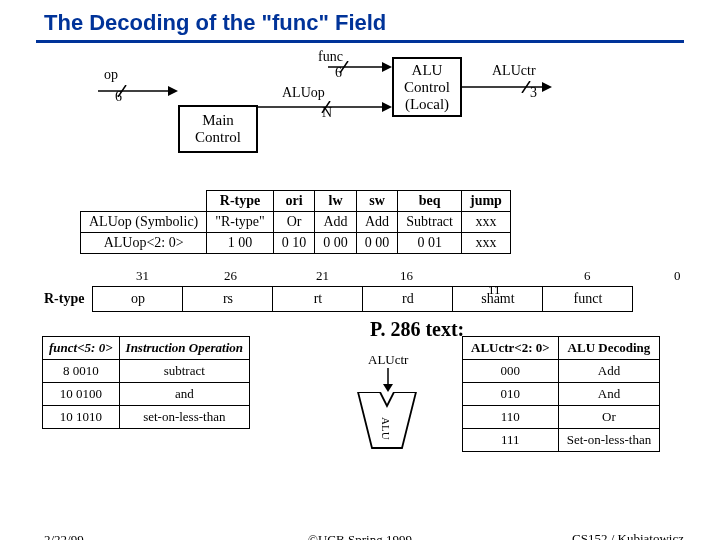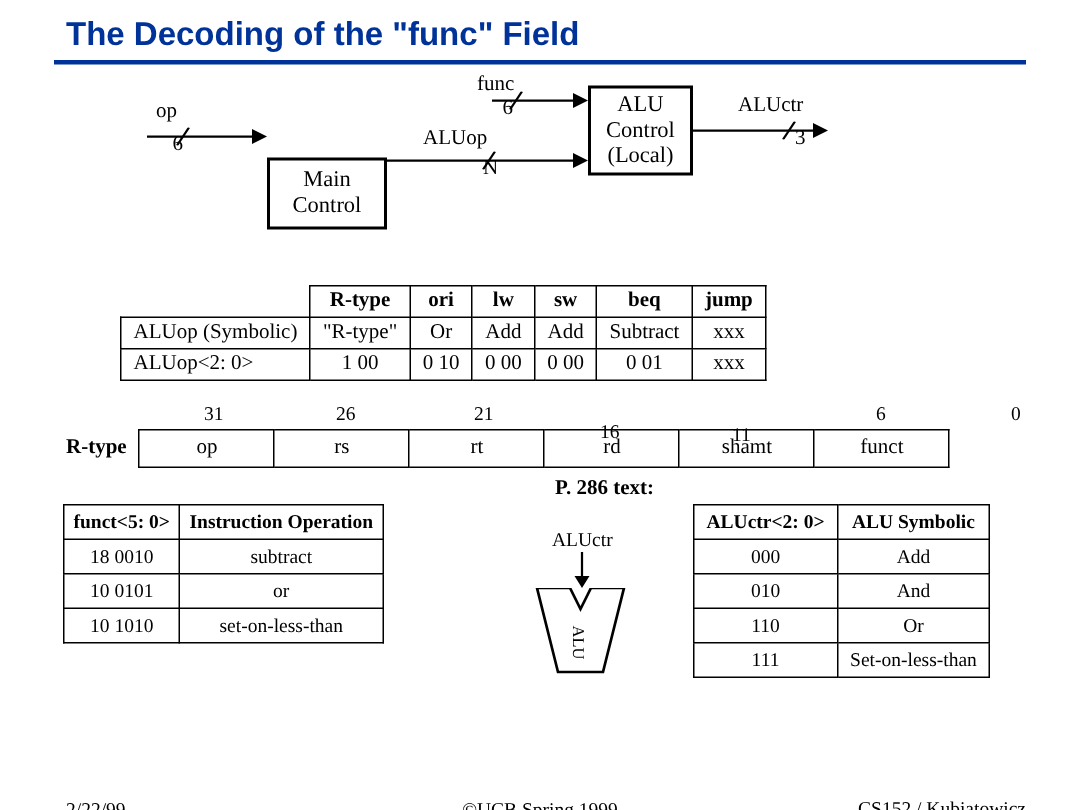--- a/index.html
+++ b/index.html
@@ -16,25 +16,25 @@
   .tbl1 td, .tbl1 th { border: 1.5px solid #000; padding: 2px 8px; text-align: center; }
   .tbl1 th { font-weight: bold; }
   .tbl1 .noborder { border: none; }
 
   .bits { position: absolute; left: 84px; top: 268px; width: 600px; font-size: 13px; }
   .bits span { position: absolute; }
   .fmt { position: absolute; left: 44px; top: 286px; font-size: 14px; }
   .fmt td { border: 1.5px solid #000; padding: 4px 0; text-align: center; font-size: 14px; }
   .fmt .lbl2 { border: none; font-weight: bold; padding-right: 8px; }
 
-  .ptext { position: absolute; left: 370px; top: 318px; font-weight: bold; font-size: 14px; }
+  .ptext { position: absolute; left: 370px; top: 318px; font-weight: bold; font-size: 20px; }
 
   .tbl2 { position: absolute; left: 42px; top: 336px; font-size: 13px; }
   .tbl2 td, .tbl2 th { border: 1.5px solid #000; padding: 3px 6px; text-align: center; }
-  .tbl2 th { font-weight: bold; }
+  .tbl2 th { font-weight: bold; font-style: italic; }
 
   .tbl3 { position: absolute; left: 462px; top: 336px; font-size: 13px; }
   .tbl3 td, .tbl3 th { border: 1.5px solid #000; padding: 3px 8px; text-align: center; }
   .tbl3 th { font-weight: bold; }
 
   .aluctr-area { position: absolute; left: 322px; top: 352px; width: 130px; height: 100px; }
   .aluctr-lbl { font-size: 13px; }
 
   .footer { position: absolute; left: 0; right: 0; bottom: 8px; font-size: 13px; }
   .footer .date { position: absolute; left: 44px; }
@@ -101,36 +101,36 @@
   <tr>
     <td style="text-align:right;">ALUop (Symbolic)</td>
     <td>"R-type"</td>
     <td>Or</td>
     <td>Add</td>
     <td>Add</td>
     <td>Subtract</td>
     <td>xxx</td>
   </tr>
   <tr>
-    <td style="text-align:left;">ALUop&lt;2: 0&gt;</td>
+    <td style="text-align:center;">ALUop&lt;2: 0&gt;</td>
     <td>1 00</td>
     <td>0 10</td>
     <td>0 00</td>
     <td>0 00</td>
     <td>0 01</td>
     <td>xxx</td>
   </tr>
 </tbody>
   </table>
 
 <div class="bits">
   <span style="left:52px;">31</span>
   <span style="left:140px;">26</span>
   <span style="left:232px;">21</span>
-  <span style="left:316px;margin-top:12px;">16</span>
+  <span style="left:316px;">16</span>
   <span style="left:404px;margin-top:14px;">11</span>
   <span style="left:500px;">6</span>
   <span style="left:590px;">0</span>
 </div>
 
 <table class="fmt">
   <tbody>
       <tr>
     <td class="lbl2">R-type</td>
     <td style="width:90px;">op</td>
@@ -145,26 +145,26 @@
 
 <div class="ptext">P. 286 text:</div>
 
 <table class="tbl2">
   <tbody>
       <tr>
         <th>funct&lt;5: 0&gt;</th>
         <th>Instruction Operation</th>
       </tr>
   <tr>
-        <td>18 0010</td>
+        <td>8 0010</td>
         <td>subtract</td>
       </tr>
   <tr>
-        <td>10 0101</td>
-        <td>or</td>
+        <td>10 0100</td>
+        <td>and</td>
       </tr>
   <tr>
         <td>10 1010</td>
         <td>set-on-less-than</td>
       </tr>
 </tbody>
   </table>
 
 <div class="aluctr-area">
   <span class="aluctr-lbl" style="position:absolute; left:46px; top:0;">ALUctr</span>
@@ -175,21 +175,21 @@
   <svg style="position:absolute; left:32px; top:40px;" width="66" height="60">
     <polygon points="4,0 26,0 33,14 40,0 62,0 48,56 18,56" fill="none" stroke="#000" stroke-width="1.8"></polygon>
     <text x="28" y="35" font-size="11" font-family="Times New Roman" transform="rotate(90 33 30)">ALU</text>
   </svg>
 </div>
 
 <table class="tbl3">
   <tbody>
       <tr>
         <th>ALUctr&lt;2: 0&gt;</th>
-        <th>ALU Symbolic</th>
+        <th>ALU Decoding</th>
       </tr>
   <tr>
         <td>000</td>
         <td>Add</td>
       </tr>
   <tr>
         <td>010</td>
         <td>And</td>
       </tr>
   <tr>

